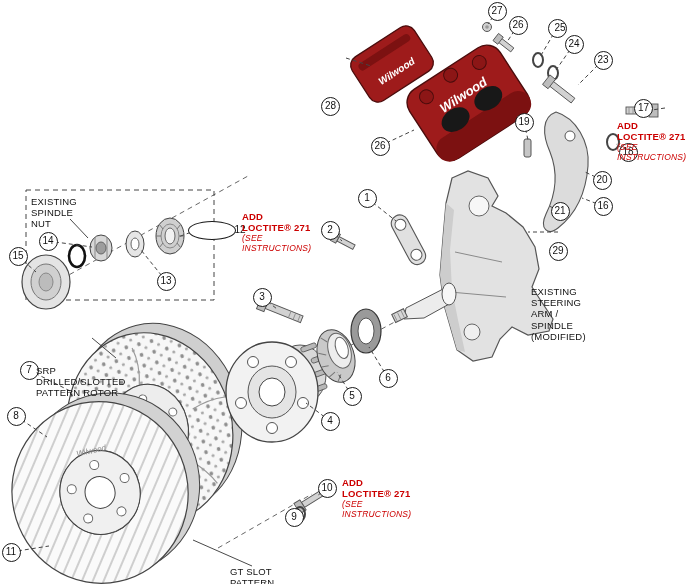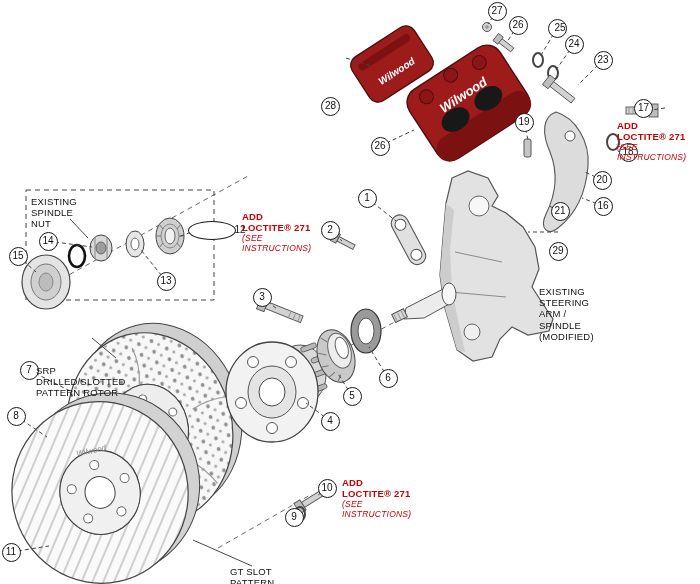--- a/index.html
+++ b/index.html
@@ -284,18 +284,18 @@
     </div>
 
   <div id="label-layer" class="layer">
       <div class="dlabel" style="left: 31px; top: 196px;"><div class="main">EXISTING
 SPINDLE NUT</div></div>
       <div class="dlabel red" style="left: 242px; top: 211px; color: rgb(204, 0, 0);"><div class="main">ADD LOCTITE® 271</div><div class="sub">(SEE INSTRUCTIONS)</div></div>
       <div class="dlabel red" style="left: 617px; top: 120px; color: rgb(204, 0, 0);"><div class="main">ADD LOCTITE® 271</div><div class="sub">(SEE INSTRUCTIONS)</div></div>
       <div class="dlabel red" style="left: 342px; top: 477px; color: rgb(204, 0, 0);"><div class="main">ADD LOCTITE® 271</div><div class="sub">(SEE INSTRUCTIONS)</div></div>
       <div class="dlabel" style="left: 36px; top: 317px; margin-top: 48px;"><div class="main">SRP DRILLED/SLOTTED
 PATTERN ROTOR</div></div>
-      <div class="dlabel" style="left: 531px; top: 286px; margin-left: 8px;"><div class="main">EXISTING STEERING
+      <div class="dlabel" style="left: 531px; top: 286px;"><div class="main">EXISTING STEERING
 ARM / SPINDLE
 (MODIFIED)</div></div>
       <div class="dlabel" style="left: 230px; top: 566px;"><div class="main">GT SLOT PATTERN ROTOR</div></div>
     </div>
 </div>
 
 </body></html>

